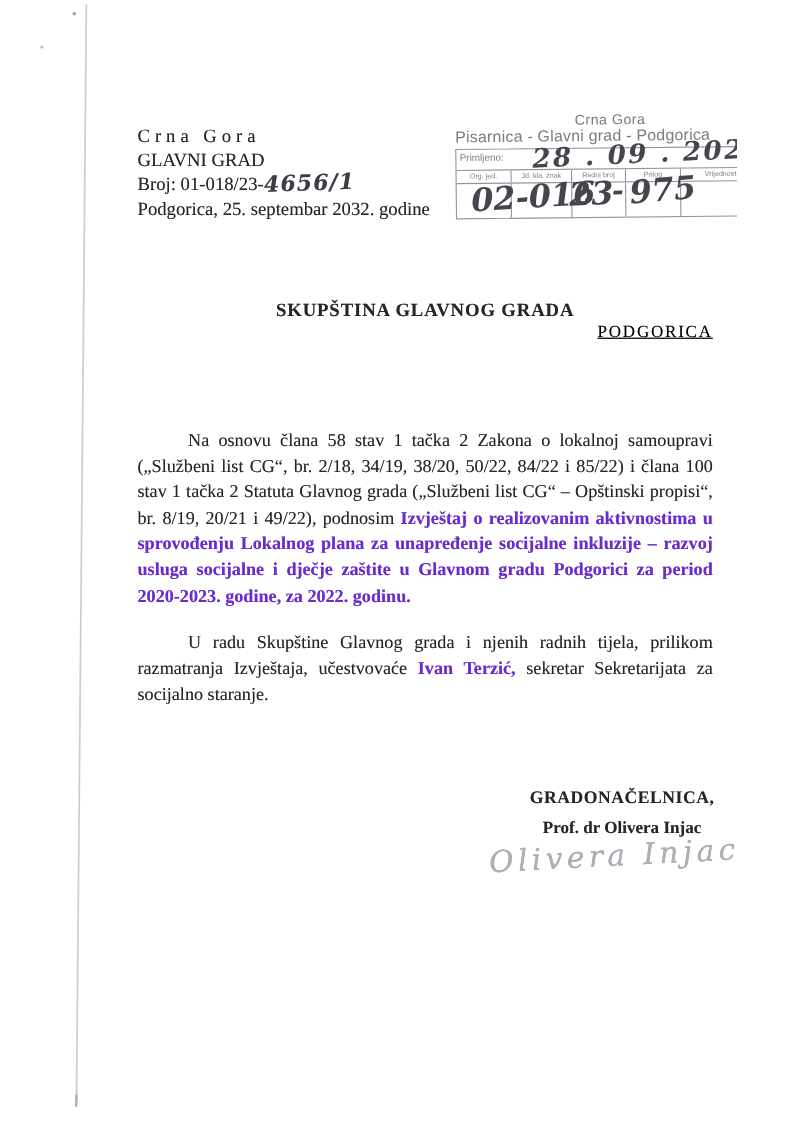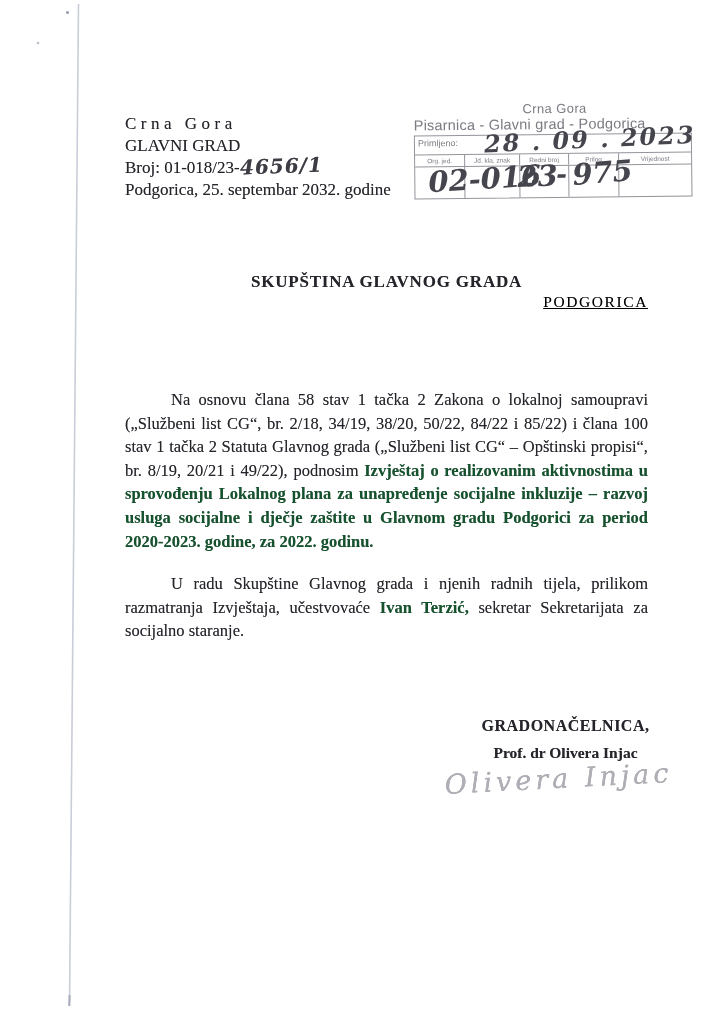--- a/index.html
+++ b/index.html
@@ -3,21 +3,20 @@
 <meta charset="utf-8">
 <style>
   html,body { margin:0; padding:0; background:#ffffff; }
   .page {
     position:relative;
     width:670px; height:1024px;
     background:#ffffff;
     font-family:"Liberation Serif", serif;
     color:#26242a;
     overflow:hidden;
-    padding-left:36px;
   }
   .soft { text-shadow:0 0 0.6px rgba(40,40,46,0.45); }
 
   
   .scan-svg { position:absolute; inset:0; pointer-events:none; }
 
   
   .letterhead { position:absolute; left:125px; top:113px; font-size:17px; line-height:21.5px; }
   .lh-country { letter-spacing:4.5px; }
   .lh-office  { font-weight:bold; letter-spacing:0.4px; }
@@ -52,21 +51,21 @@
   .recipient { position:absolute; left:125px; top:272px; width:523px; }
   .recipient-title { text-align:center; font-weight:bold; font-size:17px; letter-spacing:0.8px; }
   .recipient-city { margin-top:1px; text-align:right; font-size:15.5px; letter-spacing:1.6px;
                     text-decoration:underline; color:#000000; }
 
   
   .body-text { position:absolute; left:125px; top:388px; width:523px;
                font-size:16.5px; line-height:23.6px; text-align:justify; }
   .body-text p { margin:0; text-indent:46px; }
   .body-text p + p { margin-top:19px; }
-  .body-text strong { color:#14532d; }
+  .body-text strong { color:#6d28d9; }
 
   
   .signature { position:absolute; left:448px; top:688px; width:235px; text-align:center; }
   .sig-title { font-weight:bold; font-size:16px; letter-spacing:0.5px;margin-top:29px; }
   .sig-name  { font-weight:bold; font-size:15.5px; margin-top:9px; }
   .sig-hand  { margin-top:1px; margin-left:-14px; font-family:"DejaVu Serif", serif; font-style:italic;
                color:#b0aeb6; font-size:27px; letter-spacing:4px; white-space:nowrap;
                transform:rotate(-3deg); font-weight:normal; }
 </style>
 </head>

